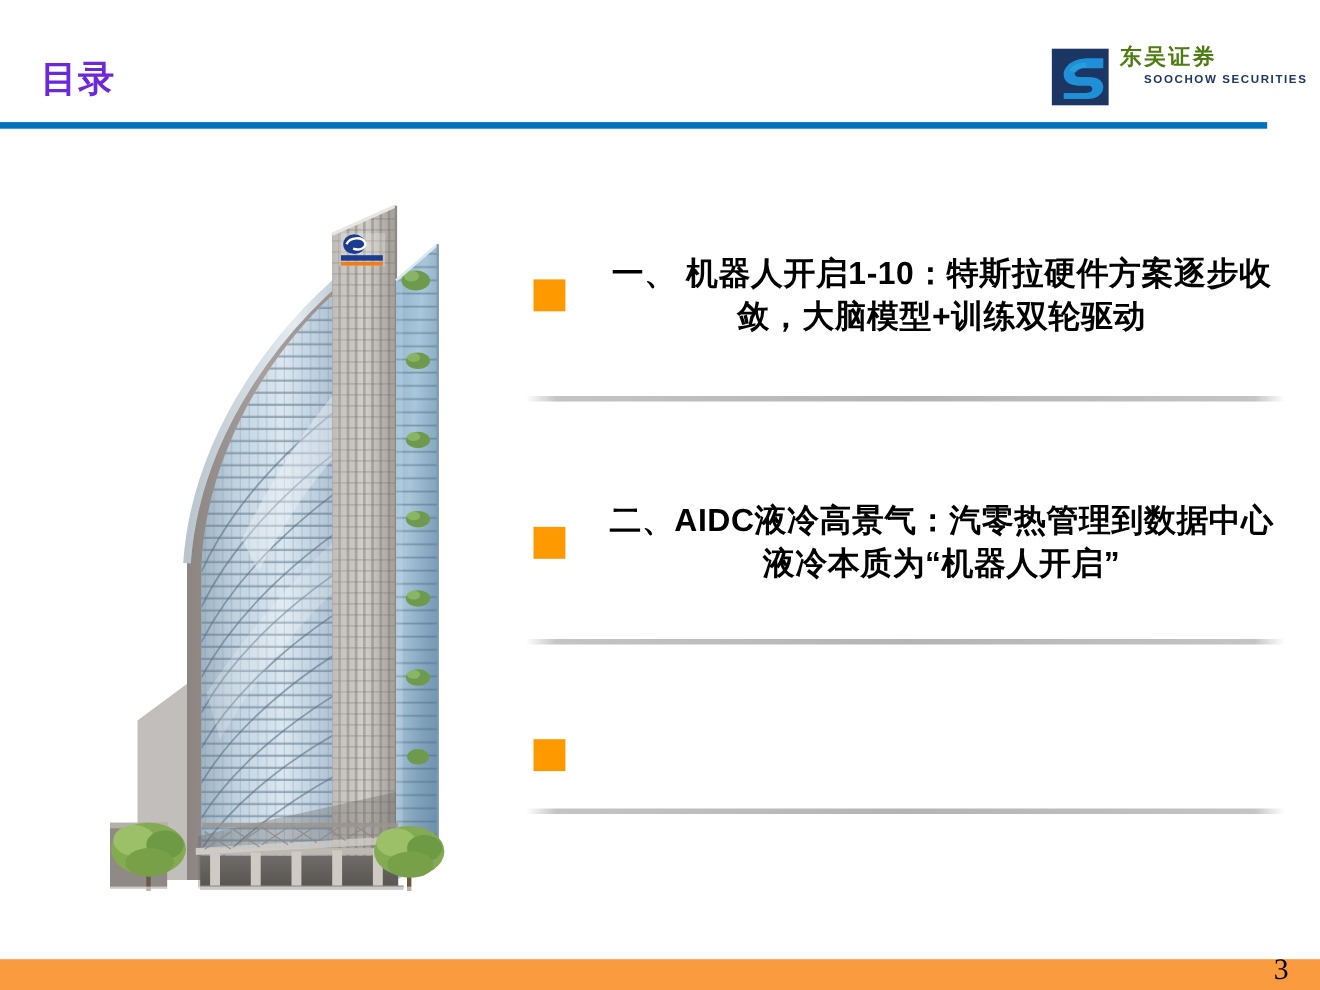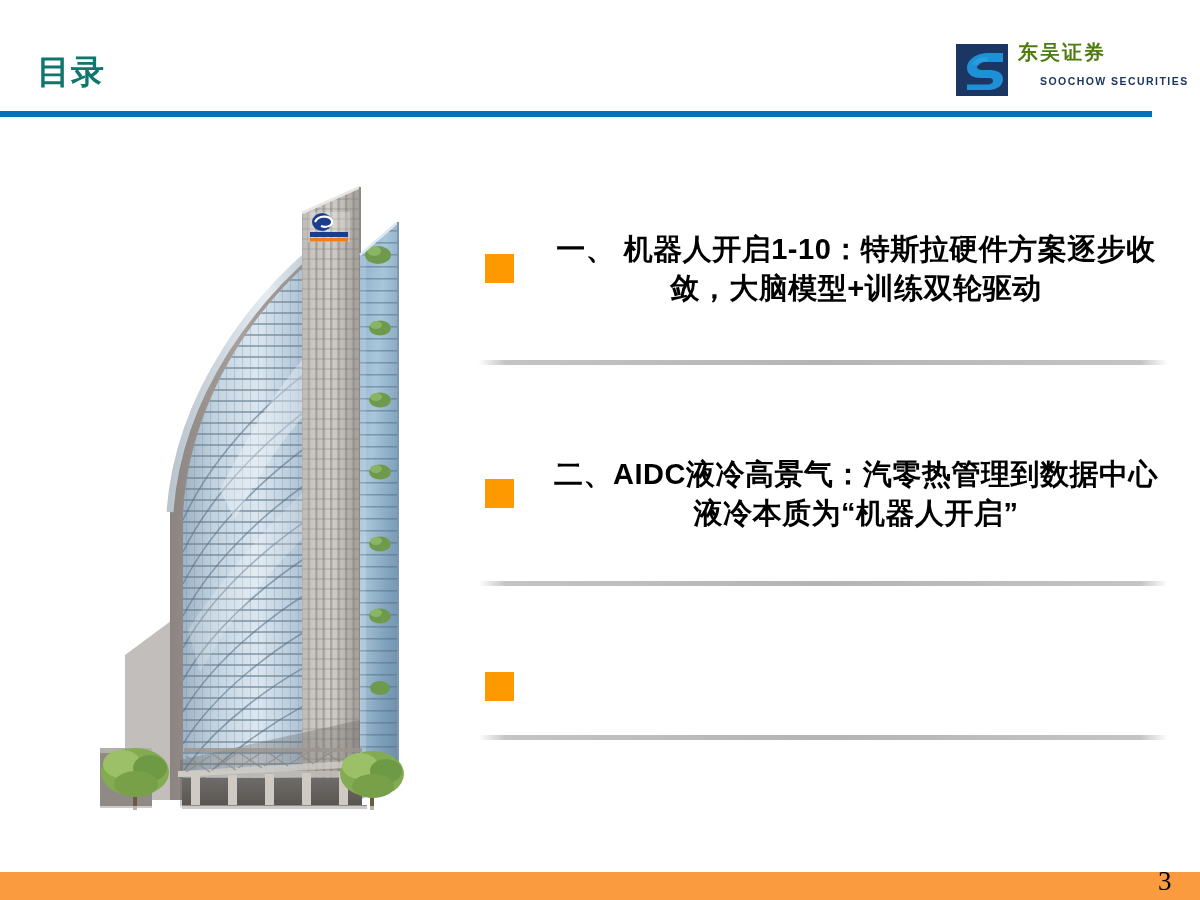--- a/index.html
+++ b/index.html
@@ -16,21 +16,21 @@
     font-family: "Liberation Sans", sans-serif;
   }
 
   
   .slide-title {
     position: absolute;
     left: 37px;
     top: 55px;
     font-size: 33px;
     font-weight: bold;
-    color: #0f766e;
+    color: #6d28d9;
     letter-spacing: 1px;
     line-height: 1;
   }
   .header-rule {
     position: absolute;
     left: 0px;
     top: 111px;
     width: 1152px;
     height: 6px;
     background: #0072bc;
@@ -63,21 +63,21 @@
     color: #4d7c0f;
     letter-spacing: 2px;
     line-height: 1.08;
     white-space: nowrap;
   }
   .logo-en {
     font-size: 10.5px;
     font-weight: bold;
     color: #1c3664;
     letter-spacing: 1.45px;
-    margin-top: 11px;
+    margin-top: 2px;
     white-space: nowrap;
     padding-left: 22px;
   }
 
   
   .building {
     position: absolute;
     left: 60px;
     top: 160px;
     width: 380px;

